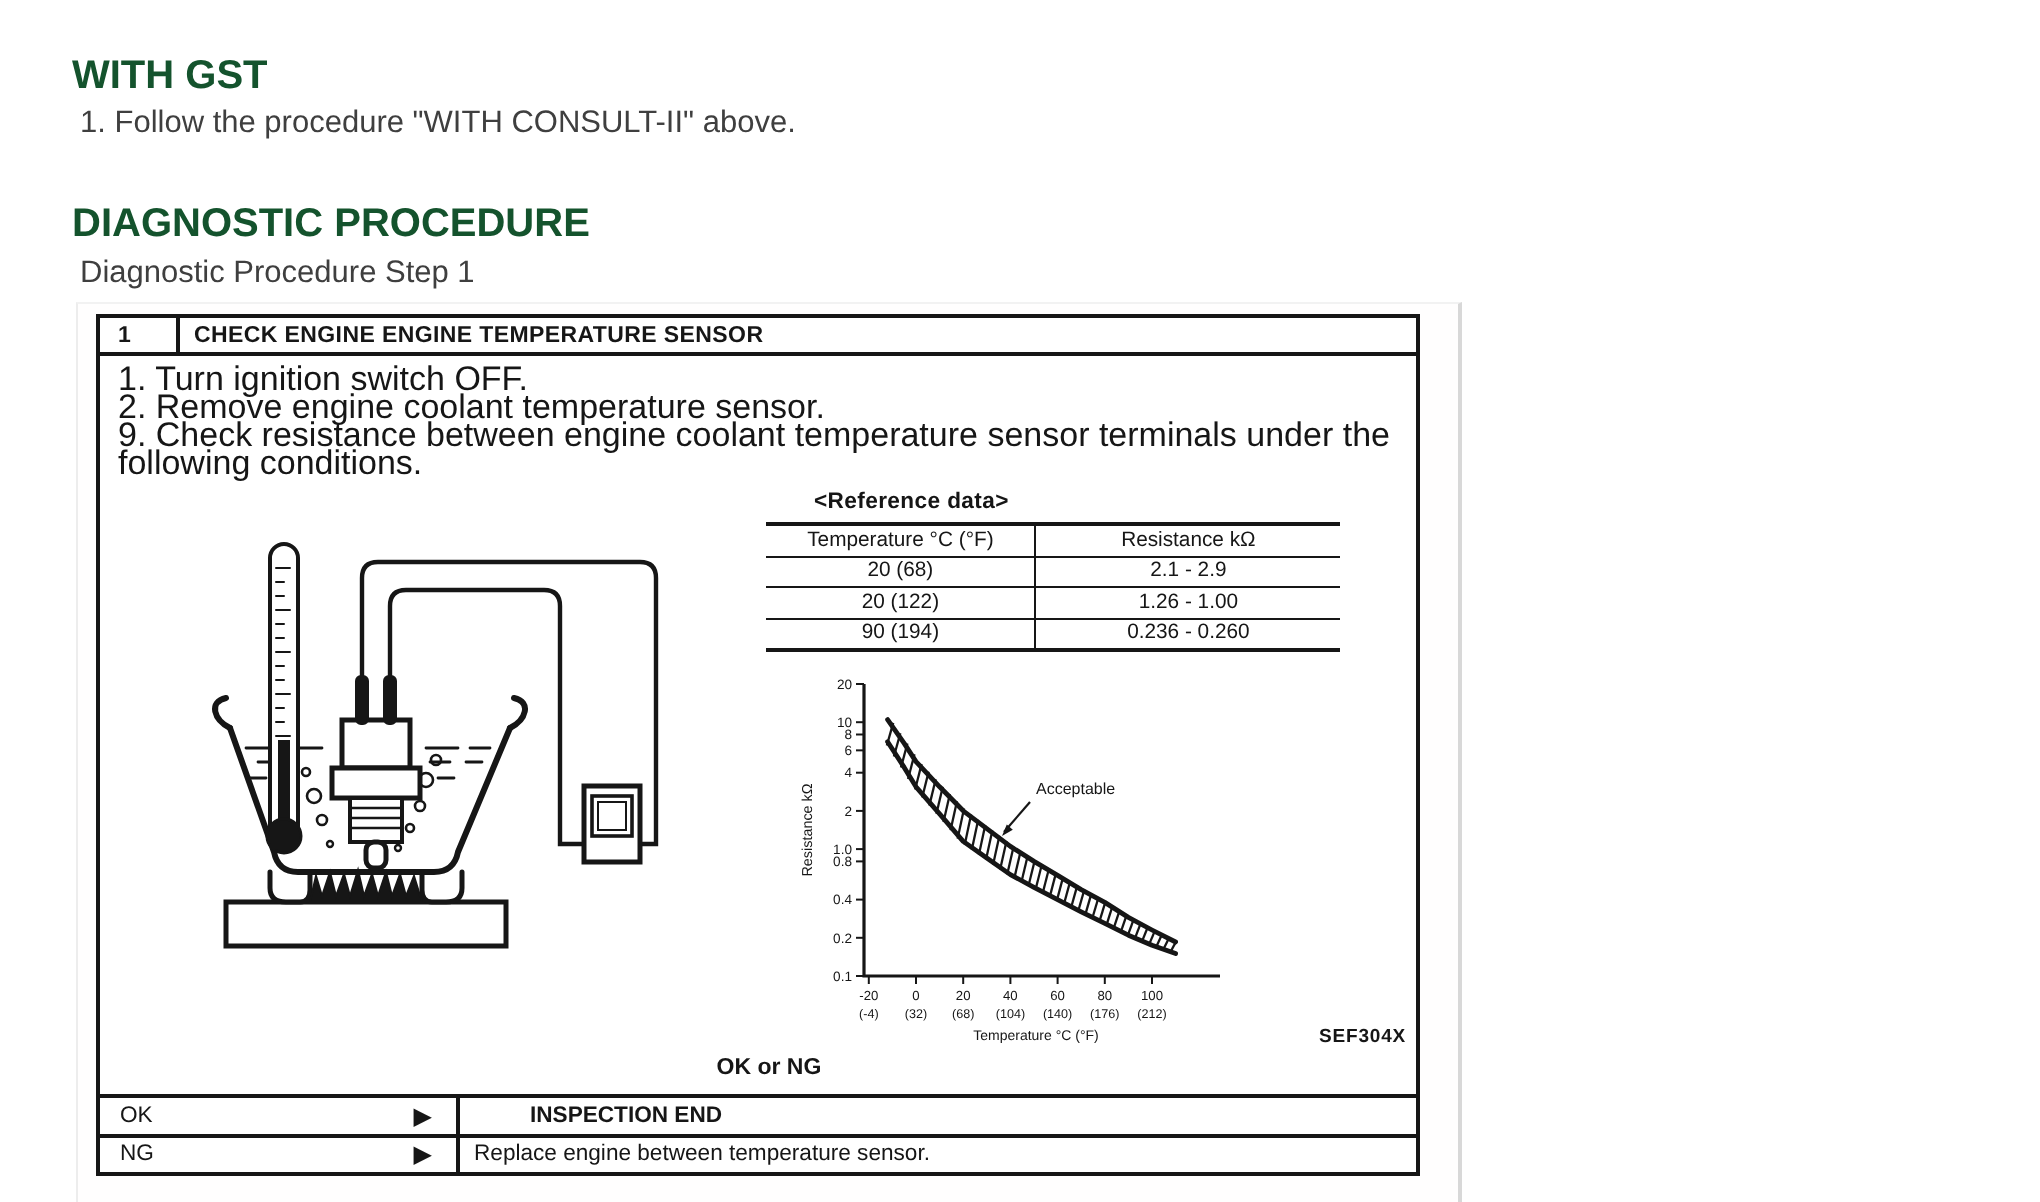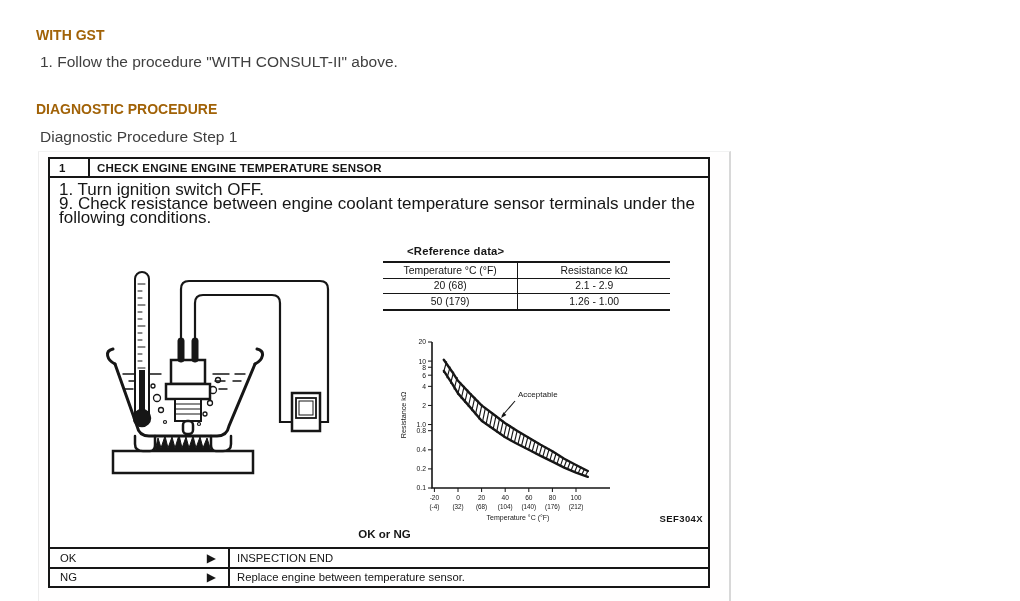--- a/index.html
+++ b/index.html
@@ -1,21 +1,21 @@
 <!DOCTYPE html>
 <html><head>
 <meta charset="utf-8">
 <style>
   * { margin:0; padding:0; box-sizing:border-box; }
   html,body { width:1020px; height:601px; background:#ffffff; overflow:hidden;
               font-family:"Liberation Sans", sans-serif; }
   .page { position:relative; width:1020px; height:601px; background:#fff; }
 
   
-  .intro-title { position:absolute; left:36px; font-weight:bold; font-size:14px; color:#a16207; }
+  .intro-title { position:absolute; left:36px; font-weight:bold; font-size:20px; color:#14532d; }
   .intro-line  { position:absolute; left:40px; font-size:15.5px; color:#3f3f3f; }
   .t1 { top:27px; } .t2 { top:53px; } .t3 { top:101px; } .t4 { top:128px; }
 
   
   .scan { position:absolute; left:38px; top:151px; width:693px; height:450px;
           background:#fffefe; border-left:1px solid #ededed; border-top:1px solid #f2f2f2;
           border-right:2px solid #d8d8d8; color:#161616; }
   .proc-box { position:absolute; left:9px; top:5px; width:662px; height:431px;
               border:2px solid #161616; background:#fff; }
 
@@ -43,21 +43,21 @@
   .figcode { position:absolute; right:5px; top:354px; font-size:9.5px; font-weight:600; letter-spacing:.4px; }
 
   .okng { position:absolute; top:369px; left:0; width:100%; text-align:center;
           font-weight:bold; font-size:11.5px;padding-left:11px; }
 
   .results { position:absolute; left:0; right:0; top:388px; bottom:0; display:flex; flex-direction:column; }
   .rrow { flex:1; display:flex; border-top:2px solid #161616; font-size:11.3px; }
   .rleft { width:180px; border-right:2px solid #161616; display:flex; align-items:center; padding:0 12px 0 10px; }
   .rleft .arr { margin-left:auto; font-size:12px; line-height:1; }
   .rright { flex:1; display:flex; align-items:center; padding-left:7px; }
-  .bold { font-weight:normal; }
+  .bold { font-weight:bold;margin-left:28px; }
 </style>
 </head>
 <body>
 
 <div class="page">
 
   <div class="intro-title t1">WITH GST</div>
   <div class="intro-line t2">1. Follow the procedure "WITH CONSULT-II" above.</div>
   <div class="intro-title t3">DIAGNOSTIC PROCEDURE</div>
   <div class="intro-line t4">Diagnostic Procedure Step 1</div>
@@ -65,20 +65,21 @@
   <div class="scan">
     <div class="proc-box">
 
       <div class="box-header">
         <div class="num">1</div>
         <div class="ttl">CHECK ENGINE ENGINE TEMPERATURE SENSOR</div>
       </div>
 
       <div class="steps">
         <div>1. Turn ignition switch OFF.</div>
+        <div>2. Remove engine coolant temperature sensor.</div>
         <div>9. Check resistance between engine coolant temperature sensor terminals under the following conditions.</div>
       </div>
 
       <svg class="illus" width="245" height="230" viewBox="0 0 245 230">
         <g stroke="#161616" fill="none" stroke-linecap="round">
 
           <g>
             <rect x="18" y="203" width="140" height="22" fill="#fff" stroke-width="2.5"></rect>
           </g>
 
@@ -145,22 +146,26 @@
           <tbody>
               <tr>
             <th class="c1">Temperature °C (°F)</th>
             <th>Resistance kΩ</th>
           </tr>
           <tr>
             <td class="c1">20 (68)</td>
             <td>2.1 - 2.9</td>
           </tr>
           <tr>
-            <td class="c1">50 (179)</td>
+            <td class="c1">20 (122)</td>
             <td>1.26 - 1.00</td>
+          </tr>
+          <tr>
+            <td class="c1">90 (194)</td>
+            <td>0.236 - 0.260</td>
           </tr>
         </tbody>
           </table>
       </div>
 
       <svg id="chart-svg" class="chart" width="252" height="192" viewBox="0 0 252 192">
           <path d="M42,7 V153 H220" stroke="#161616" stroke-width="1.6" fill="none"></path>
           <line x1="38" y1="7" x2="42" y2="7" stroke="#161616" stroke-width="1"></line>
           <text x="36" y="9.4" text-anchor="end" font-size="6.8">20</text>
           <line x1="38" y1="26.100307014580665" x2="42" y2="26.100307014580665" stroke="#161616" stroke-width="1"></line>

